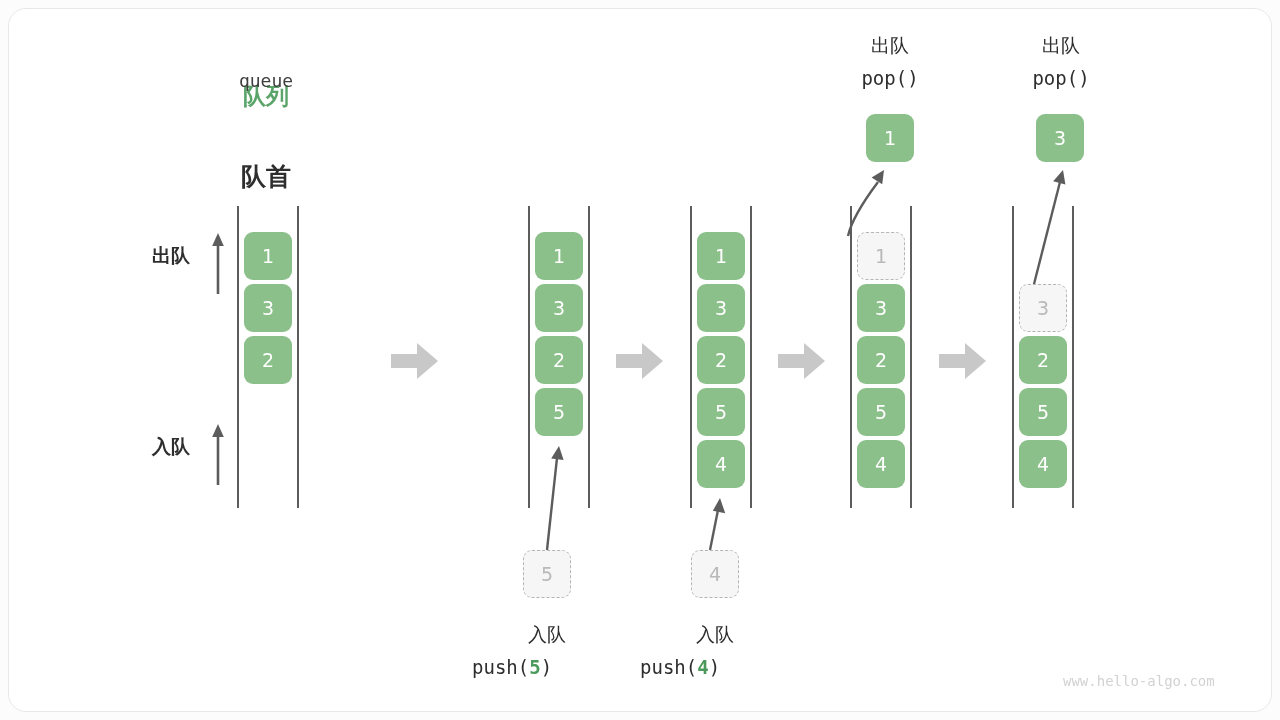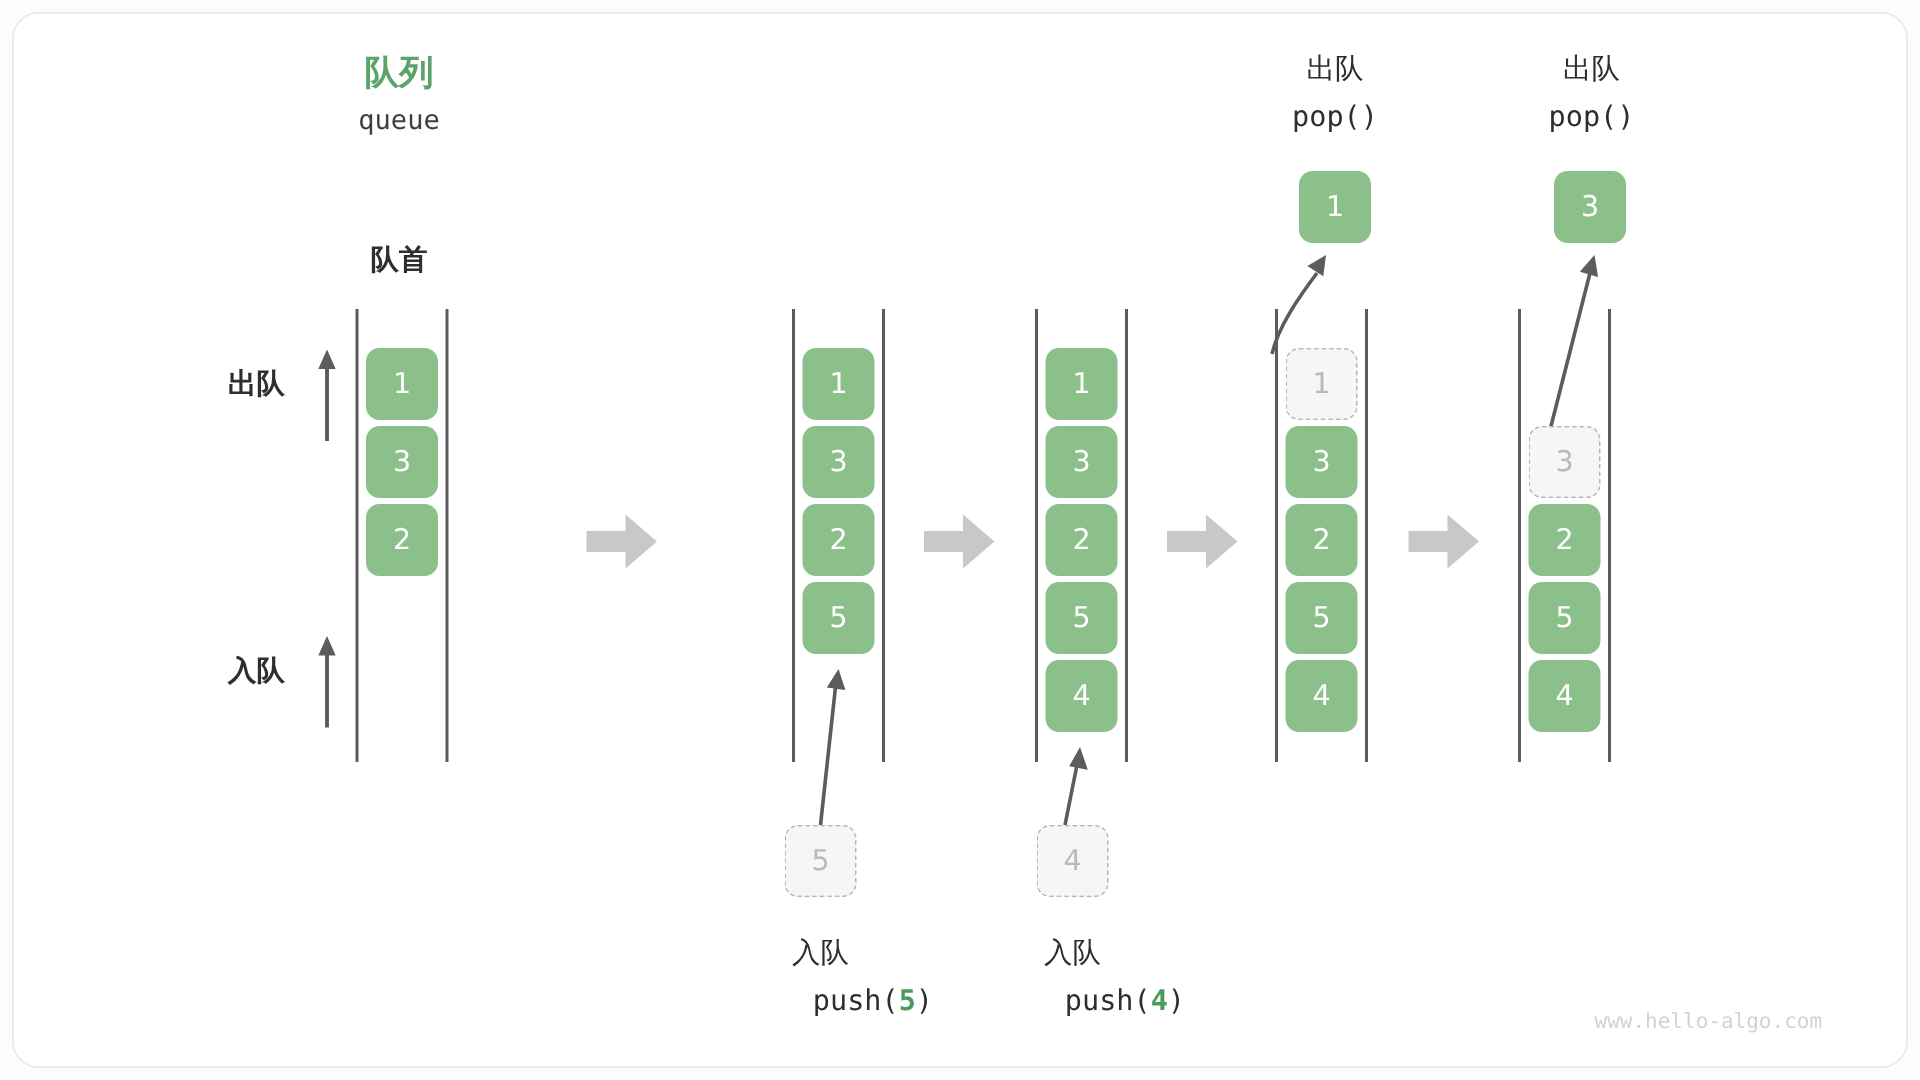--- a/index.html
+++ b/index.html
@@ -28,30 +28,31 @@
   }
   .abs { position: absolute; }
 
   
   .title-cn {
     font-size: 23px;
     font-weight: bold;
     color: #5aa469;
     text-align: center;
     white-space: nowrap;
+    margin-top: 48px;
   }
   .title-en {
     font-family: "DejaVu Sans Mono", "Liberation Mono", monospace;
     font-size: 18px;
     color: #3f3f3f;
     text-align: center;
     white-space: nowrap;
   }
   .endpoint-label {
-    font-size: 19px;
+    font-size: 25px;
     font-weight: bold;
     color: #2e2e2e;
     text-align: center;
     white-space: nowrap;
   }
   .side-label {
     font-size: 19px;
     font-weight: bold;
     color: #2e2e2e;
     text-align: right;
@@ -60,21 +61,21 @@
   .op-cn {
     font-size: 19px;
     color: #2e2e2e;
     text-align: center;
     white-space: nowrap;
   }
   .op-code {
     font-family: "DejaVu Sans Mono", "Liberation Mono", monospace;
     font-size: 19px;
     color: #2e2e2e;
-    text-align: right;
+    text-align: left;
     white-space: nowrap;
   }
   .op-code .arg { color: #4c9a5b; font-weight: bold; }
 
   
   .rail {
     background: #5c5c5c;
     width: 1.6px;
   }
 

